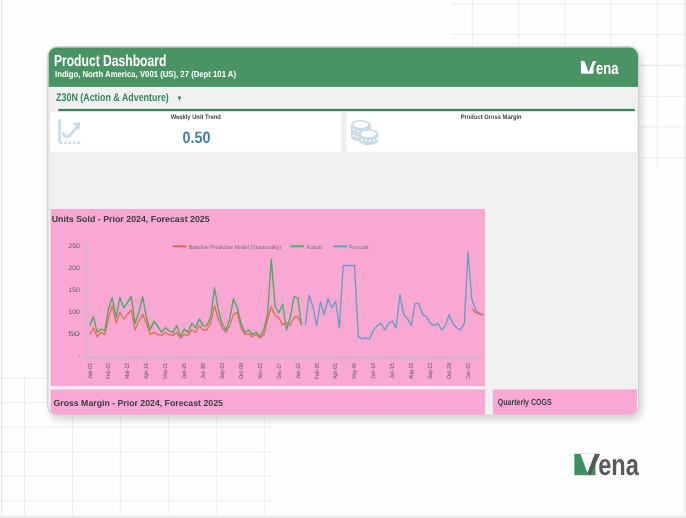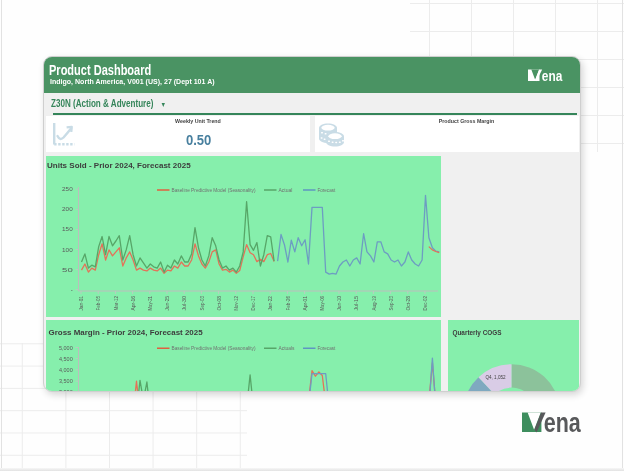--- a/index.html
+++ b/index.html
@@ -4,41 +4,41 @@
 html,body { width:624px; height:471px; background:#fefefe; font-family:"Liberation Sans",sans-serif; overflow:hidden; position:relative; }
 .gridTR { position:absolute; left:410px; top:0; width:214px; height:152px;
   background-image: linear-gradient(to right,#ececec 1px,transparent 1px), linear-gradient(to bottom,#ececec 1px,transparent 1px);
   background-size:42px 28px; background-position:19px 3px; }
 .gridBL { position:absolute; left:0; top:343px; width:247px; height:128px;
   background-image: linear-gradient(to right,#ececec 1px,transparent 1px), linear-gradient(to bottom,#ececec 1px,transparent 1px);
   background-size:43.6px 22.3px; background-position:21.8px 0.3px; }
 .edgeL { position:absolute; left:1px; top:0; width:1px; height:471px; background:#e2e2e2; }
 .edgeR { position:absolute; left:622px; top:0; width:1px; height:471px; background:#e2e2e2; }
 .edgeB { position:absolute; left:0; bottom:0; width:624px; height:3px; background:linear-gradient(#f7f7f7,#e2e2e2); }
-.card { position:absolute; left:43px; top:56px; width:538px; height:336px; background:#f0f0f0;
+.card { position:absolute; left:43px; top:42px; width:538px; height:336px; background:#f0f0f0;
   border:1px solid #cfcfcf; border-radius:9px; overflow:hidden; box-shadow:2px 3px 7px rgba(0,0,0,0.16); }
 .hdr { height:36px; background:#4a9363; position:relative; color:#fff; }
 .hdr h1 { position:absolute; left:5px; top:6px; font-size:14.5px; font-weight:bold; line-height:15px; transform:scaleX(0.76); transform-origin:0 50%; white-space:nowrap; }
 .hdr .sub { position:absolute; left:5.5px; top:19.5px; font-size:8px; font-weight:bold; line-height:9px; transform:scaleX(0.88); transform-origin:0 50%; white-space:nowrap; }
 .hlogo { position:absolute; left:484px; top:11.5px; }
 .zrow { position:relative; height:22px; }
 .zrow .zt { position:absolute; left:6.5px; top:5.2px; font-size:10.1px; line-height:11px; font-weight:bold; color:#35855a; transform:scaleX(0.8); transform-origin:0 50%; white-space:nowrap; }
 .zrow .zline { position:absolute; left:9px; top:20.3px; width:524px; height:1.4px; background:#35855a; }
 .kpis { display:flex; margin:1px 1.5px 0 2.3px; gap:4.4px; height:36px; }
 .kpi { flex:1; background:#fff; position:relative; }
 .kicon { position:absolute; top:50%; transform:translateY(-50%); margin-top:2px; }
-.ktxt { position:absolute; left:0; top:0; width:100%; text-align:center;margin-left:20px; }
+.ktxt { position:absolute; left:0; top:0; width:100%; text-align:center; }
 .ktitle { margin-top:1.5px; font-size:6px; font-weight:bold; color:#3f3f3f; }
 .ktitle span, .kval span { display:inline-block; white-space:nowrap; }
 .ktitle span { transform-origin:50% 50%; }
 .kval { margin-top:8.7px; font-size:15px; font-weight:bold; color:#49809f; line-height:15px; }
 .kval span { transform-origin:50% 50%; }
 .row1 { position:absolute; left:2px; top:99px; display:flex; gap:6.5px; }
 .row2 { position:absolute; left:2px; top:263.3px; display:flex; gap:6.5px; }
-.panel { background:#86efac; }
+.panel { background:#f9a8d4;margin-top:48px; }
 body { filter: opacity(0.9999); }
 svg { font-family:"Liberation Sans",sans-serif; }
 </style></head>
 <body>
 <div class="gridTR"></div>
 <div class="gridBL"></div>
 <div class="edgeL"></div>
 <div class="edgeR"></div>
 <div class="edgeB"></div>
 <div class="card">

